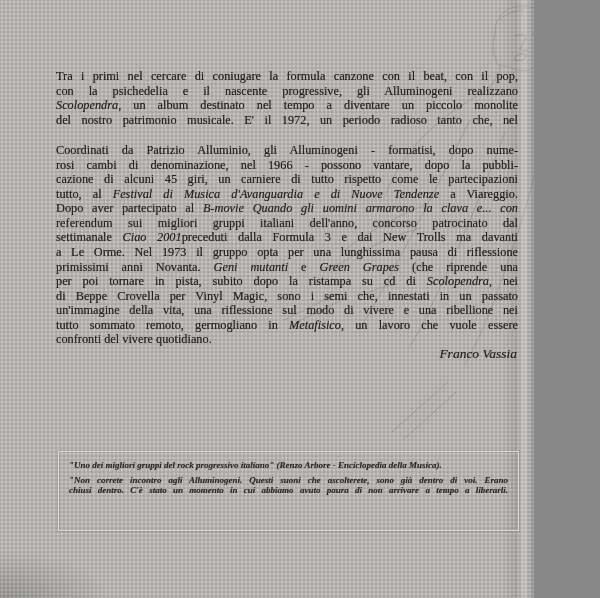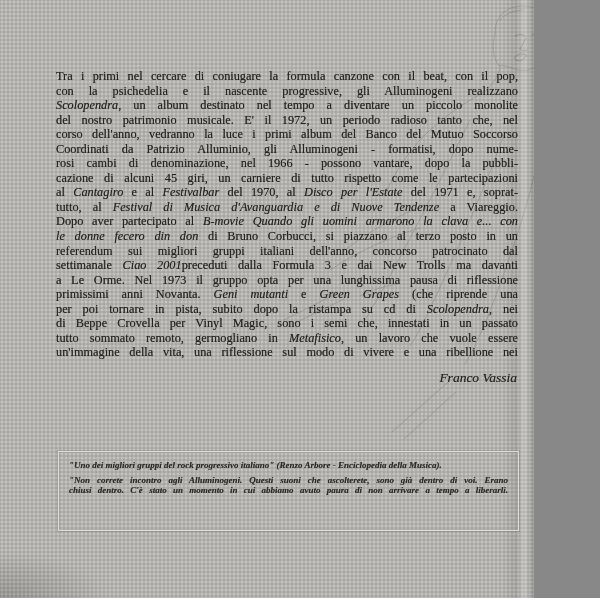--- a/index.html
+++ b/index.html
@@ -30,23 +30,23 @@
     background:radial-gradient(ellipse at 0% 100%, rgba(0,0,0,0.16), rgba(0,0,0,0) 70%);
   }
   .content {
     position:absolute; left:56px; top:69px; width:462px; z-index:4;
     font-size:12.3px; line-height:14.55px; color:#23221f;
     text-shadow:0 0 0.4px rgba(35,34,31,0.55);
   }
   .tline { text-align:justify; text-align-last:justify; }
   .tline.tlast { text-align-last:left; }
   .tline em { }
-  .para2 { }
+  .para2 { margin-top:16px; }
   .signature {
-    margin-top:11px; padding-right:1px;
+    margin-top:0; padding-right:1px;
     text-align:right; font-style:italic; font-size:13.5px;
   }
   .quotebox {
     position:absolute; left:58px; top:451px; width:461px; height:80px; z-index:4;
     box-sizing:border-box; padding:8px 10px 0 10px;
     border:1px solid #deddd8;
     box-shadow:0 0 0 1px rgba(80,80,78,0.22), inset 0 0 0 1px rgba(80,80,78,0.10);
     font-style:italic; font-weight:bold; font-size:9px; line-height:10.4px;
     color:#2a2927; text-shadow:0 0 0.3px rgba(42,41,39,0.5);
   }
@@ -100,38 +100,36 @@
 
   <div class="edge-right"></div>
   <div class="corner-shadow"></div>
 
   <div class="content">
     <div class="para">
         <div class="tline"><span>Tra i primi nel cercare di coniugare la formula canzone con il beat, con il pop,</span></div>
         <div class="tline"><span>con la psichedelia e il nascente progressive, gli Alluminogeni realizzano</span></div>
         <div class="tline"><em>Scolopendra</em><span>, un album destinato nel tempo a diventare un piccolo monolite</span></div>
         <div class="tline"><span>del nostro patrimonio musicale. E' il 1972, un periodo radioso tanto che, nel</span></div>
-        <div class="tline"><span>corso dell'anno, vedranno la luce i primi album del Banco del Mutuo Soccorso</span></div>
       </div>
     <div class="para para2">
         <div class="tline"><span>Coordinati da Patrizio Alluminio, gli Alluminogeni - formatisi, dopo nume-</span></div>
         <div class="tline"><span>rosi cambi di denominazione, nel 1966 - possono vantare, dopo la pubbli-</span></div>
         <div class="tline"><span>cazione di alcuni 45 giri, un carniere di tutto rispetto come le partecipazioni</span></div>
-        <div class="tline"><span>al </span><em>Cantagiro</em><span> e al </span><em>Festivalbar</em><span> del 1970, al </span><em>Disco per l'Estate</em><span> del 1971 e, soprat-</span></div>
         <div class="tline"><span>tutto, al </span><em>Festival di Musica d'Avanguardia e di Nuove Tendenze</em><span> a Viareggio.</span></div>
         <div class="tline"><span>Dopo aver partecipato al </span><em>B-movie Quando gli uomini armarono la clava e... con</em></div>
-        <div class="tline"><em>le donne fecero din don</em><span> di Bruno Corbucci, si piazzano al terzo posto in un</span></div>
         <div class="tline"><span>referendum sui migliori gruppi italiani dell'anno, concorso patrocinato dal</span></div>
         <div class="tline"><span>settimanale </span><em>Ciao 2001</em><span>preceduti dalla Formula 3 e dai New Trolls ma davanti</span></div>
         <div class="tline"><span>a Le Orme. Nel 1973 il gruppo opta per una lunghissima pausa di riflessione</span></div>
         <div class="tline"><span>primissimi anni Novanta. </span><em>Geni mutanti</em><span> e </span><em>Green Grapes</em><span> (che riprende una</span></div>
         <div class="tline"><span>per poi tornare in pista, subito dopo la ristampa su cd di </span><em>Scolopendra</em><span>, nei</span></div>
         <div class="tline"><span>di Beppe Crovella per Vinyl Magic, sono i semi che, innestati in un passato</span></div>
+        <div class="tline"><span>un'immagine della vita, una riflessione sul modo di vivere e una ribellione nei</span></div>
         <div class="tline"><span>tutto sommato remoto, germogliano in </span><em>Metafisico</em><span>, un lavoro che vuole essere</span></div>
-        <div class="tline"><span>un'immagine della vita, una riflessione sul modo di vivere e una ribellione nei</span></div>
+        <div class="tline tlast"><span>confronti del vivere quotidiano.</span></div>
       </div>
     <div class="signature">Franco Vassia</div>
   </div>
 
   <div class="quotebox">
     <div class="quote q1">
         <div class="tline tlast"><span>"Uno dei migliori gruppi del rock progressivo italiano" (Renzo Arbore - Enciclopedia della Musica).</span></div>
       </div>
     <div class="quote q2">
         <div class="tline"><span>"Non correte incontro agli Alluminogeni. Questi suoni che ascolterete, sono già dentro di voi. Erano</span></div>

